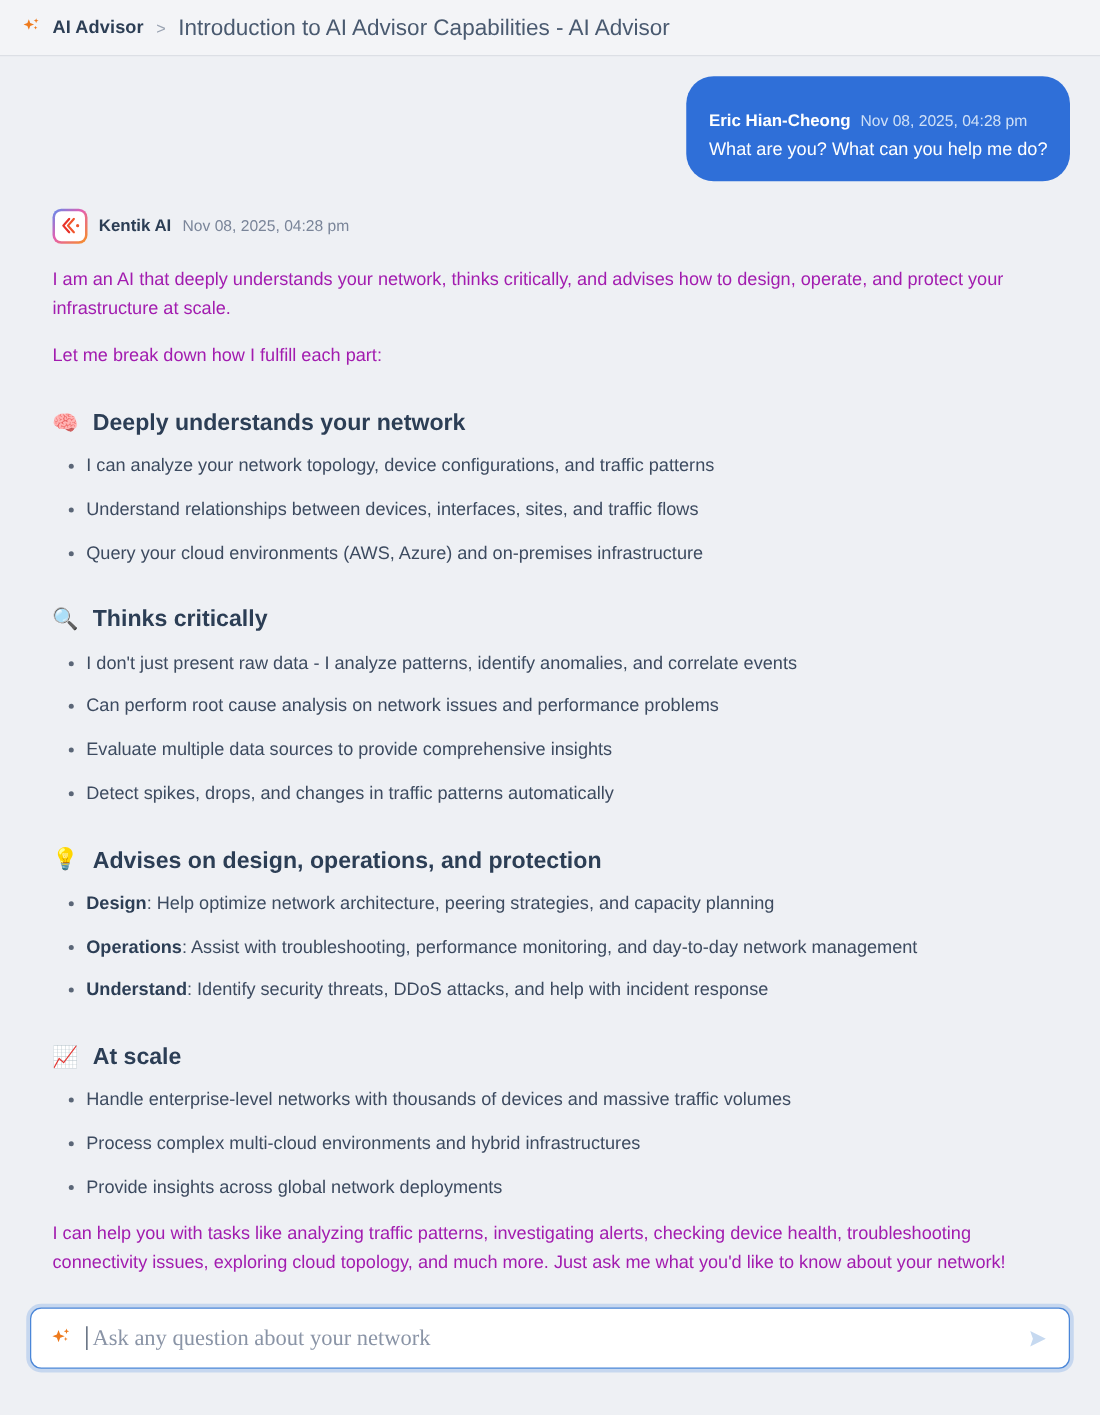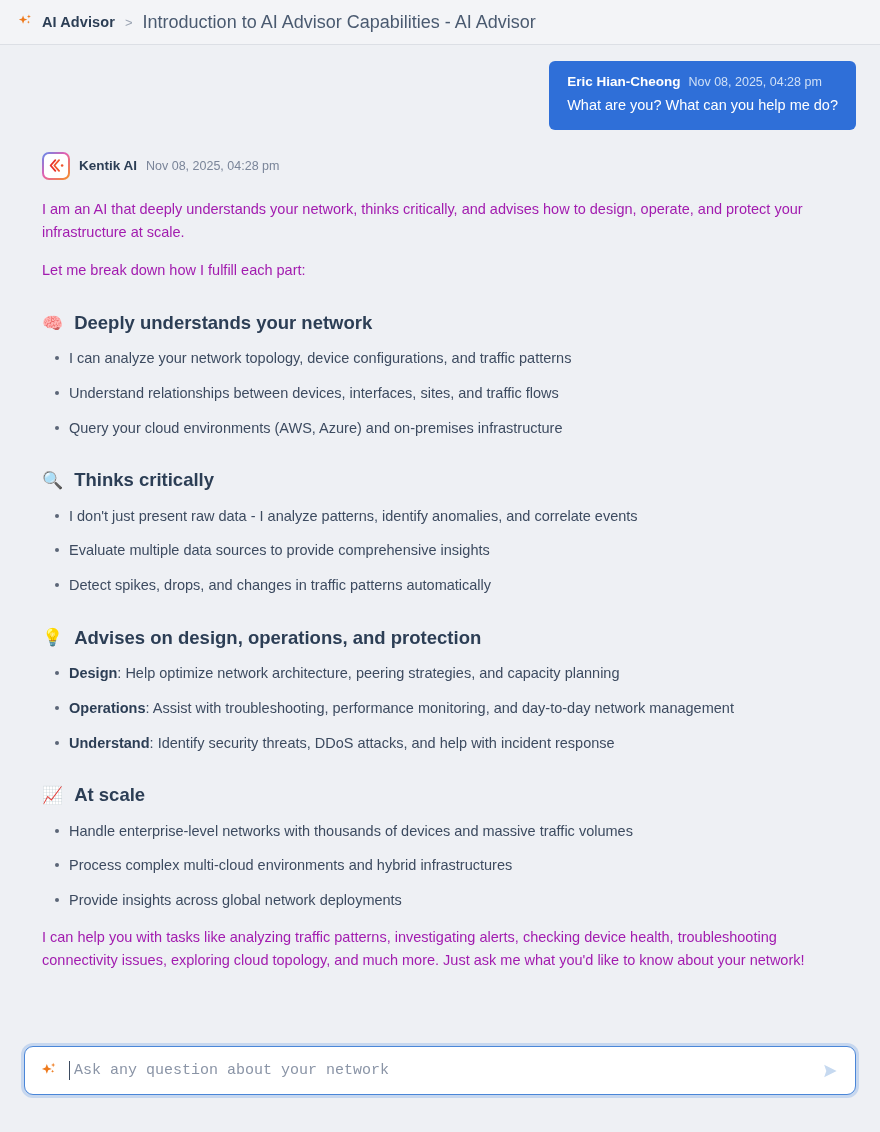--- a/index.html
+++ b/index.html
@@ -34,22 +34,22 @@
     position: absolute; top: 43px; left: 0; right: 0; bottom: 90px;
     overflow: hidden;
     padding: 18px 24px 0 24px;
   }
 
   
   .user-row { display: flex; justify-content: flex-end; }
   .user-bubble {
     background: #2f6fd8;
     color: #ffffff;
-    border-radius: 6px;
-    padding: 13px 18px 14px 18px;
+    border-radius: 22px;
+    padding: 28px 18px 14px 18px;
     max-width: 310px;
     text-align: center;
   }
   .user-meta { display: flex; align-items: baseline; gap: 8px; margin-bottom: 7px; }
   .user-name { font-weight: bold; font-size: 13.5px; color: #ffffff; }
   .user-time { font-size: 12.5px; color: #cfe0f7; }
   .user-text { font-size: 14.5px; color: #ffffff; line-height: 1.35; }
 
   
   .ai-block { margin-top: 22px; }
@@ -109,22 +109,22 @@
     border-radius: 9px;
     box-shadow: 0 0 0 3px rgba(96,150,225,.28);
     display: flex; align-items: center;
     padding: 0 14px 0 14px;
     gap: 10px;
   }
   .sparkle-md { width: 20px; height: 20px; flex: none; display: block; }
   .caret { width: 1px; height: 19px; background: #3d4b60; flex: none; }
   .composer-input {
     flex: 1 1 auto; border: none; outline: none;
-    font-family: Liberation Mono, monospace;
-    font-size: 15px; color: #3d4b60; background: transparent;
+    font-family: Liberation Serif, serif;
+    font-size: 18px; color: #3d4b60; background: transparent;
     padding: 0; margin-left: -6px;
   }
   .composer-input::placeholder { color: #8a94a6; }
   .send-btn { background: none; border: none; padding: 0; width: 22px; height: 22px; flex: none; cursor: pointer; display:flex; align-items:center; justify-content:center;}
 </style>
 </head>
 <body>
 
 <div class="app">
 
@@ -181,20 +181,21 @@
               <li><span>I can analyze your network topology, device configurations, and traffic patterns</span></li>
               <li><span>Understand relationships between devices, interfaces, sites, and traffic flows</span></li>
               <li><span>Query your cloud environments (AWS, Azure) and on-premises infrastructure</span></li>
             </ul>
             <h3 class="sec">
               <span class="emo">🔍</span>
               <span>Thinks critically</span>
             </h3>
             <ul class="bl">
               <li><span>I don't just present raw data - I analyze patterns, identify anomalies, and correlate events</span></li>
+              <li><span>Can perform root cause analysis on network issues and performance problems</span></li>
               <li><span>Evaluate multiple data sources to provide comprehensive insights</span></li>
               <li><span>Detect spikes, drops, and changes in traffic patterns automatically</span></li>
             </ul>
             <h3 class="sec">
               <span class="emo">💡</span>
               <span>Advises on design, operations, and protection</span>
             </h3>
             <ul class="bl">
               <li><b>Design</b><span>: Help optimize network architecture, peering strategies, and capacity planning</span></li>
               <li><b>Operations</b><span>: Assist with troubleshooting, performance monitoring, and day-to-day network management</span></li>

